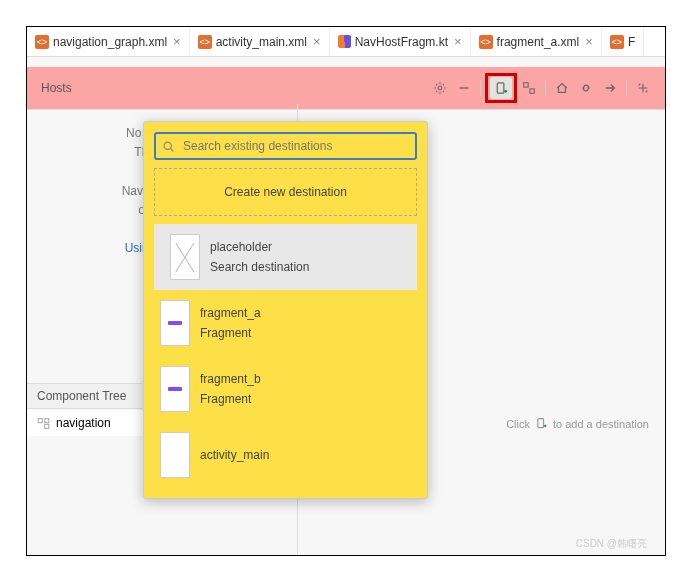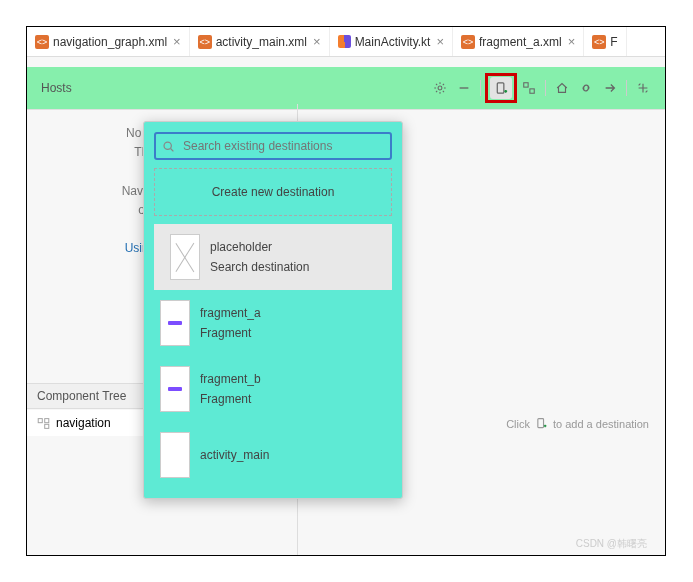--- a/index.html
+++ b/index.html
@@ -4,34 +4,34 @@
 <style>
 * { box-sizing: border-box; font-family: "Segoe UI", Arial, sans-serif; }
 body { margin: 0; background: #fff; padding: 26px; }
 .frame { width: 640px; height: 530px; border: 1px solid #000; position: relative; background: #f7f7f7; overflow: hidden; }
 .tab-bar { display: flex; align-items: center; height: 30px; background: #fff; border-bottom: 1px solid #ddd; font-size: 12px; color: #333; }
 .tab { display: flex; align-items: center; gap: 4px; padding: 0 8px; height: 100%; border-right: 1px solid #eee; cursor: pointer; }
 .tab.active { background: #fff; }
 .tab .ico-xml { display: inline-flex; width: 14px; height: 14px; align-items: center; justify-content: center; font-size: 9px; color: #fff; background: #e07030; border-radius: 2px; }
 .tab .ico-kt { width: 13px; height: 13px; display: inline-block; background: conic-gradient(#6b4fde 0 50%, #f47e2e 50% 100%); border-radius: 2px; }
 .tab .close { color: #888; font-size: 13px; margin-left: 2px; }
-.panel-header { display: flex; align-items: center; padding: 6px 10px 6px 14px; background: #86efac; border-bottom: 1px solid #e0e0e0; margin-top: 10px; }
+.panel-header { display: flex; align-items: center; padding: 6px 10px 6px 14px; background: #fca5a5; border-bottom: 1px solid #e0e0e0; margin-top: 10px; }
 .panel-title { font-size: 12px; color: #555; flex: 1; }
 .tool { width: 22px; height: 22px; display: inline-flex; align-items: center; justify-content: center; color: #666; cursor: pointer; border-radius: 3px; margin: 0 1px; }
 .tool svg { stroke: currentColor; }
 .red-box { border: 3px solid #cc0000; padding: 1px; display: inline-flex; }
 .sep { width: 1px; height: 16px; background: #ccc; margin: 0 4px; }
 .left-pane { width: 270px; position: absolute; left: 0; top: 77px; bottom: 0; }
 .msg { font-size: 12px; color: #777; text-align: center; padding: 20px 36px 10px; line-height: 1.6; }
 .link { color: #2470b3; cursor: pointer; }
 .comp-tree-header { position: absolute; top: 356px; left: 0; width: 270px; background: #f0f0f0; border-top: 1px solid #ddd; border-bottom: 1px solid #ddd; font-size: 12px; padding: 5px 10px; display: flex; justify-content: space-between; color: #555; }
 .comp-tree-body { position: absolute; top: 383px; left: 0; width: 270px; background: #fff; padding: 6px 10px; font-size: 12px; display: flex; align-items: center; gap: 6px; }
 .comp-tree-body b { font-weight: normal; }
 .nav-icon { width: 13px; height: 13px; opacity: .6; }
-.popup { position: absolute; left: 116px; top: 94px; width: 260px; background: #5eead4; border: 1px solid #ccc; border-radius: 3px; box-shadow: 0 3px 14px rgba(0,0,0,.25); z-index: 5; }
+.popup { position: absolute; left: 116px; top: 94px; width: 285px; background: #fde047; border: 1px solid #ccc; border-radius: 3px; box-shadow: 0 3px 14px rgba(0,0,0,.25); z-index: 5; }
 .search-wrap { margin: 10px 10px 8px; border: 2px solid #3b7dc9; border-radius: 3px; display: flex; align-items: center; padding: 4px 6px; gap: 6px; }
 .search-wrap input { border: 0; outline: 0; flex: 1; font-size: 12px; color: #666; background: transparent; }
 .list { display: flex; flex-direction: column; margin: 0 10px 10px; }
 .item-create { border: 1.5px dashed #aaa; text-align: center; padding: 16px 0; font-size: 12px; color: #444; margin-bottom: 8px; cursor: pointer; }
 .item { display: flex; gap: 10px; padding: 10px 6px; cursor: pointer; }
 .item.sel { background: #e8e8e8; padding-left: 16px; }
 .thumb { width: 30px; height: 46px; border: 1px solid #ccc; display: flex; align-items: center; justify-content: center; flex-shrink: 0; background: #fff; }
 .thumb.cross { position: relative; }
 .thumb.cross::before, .thumb.cross::after { content: ""; position: absolute; width: 120%; height: 1px; background: #bbb; top: 50%; left: -10%; }
 .thumb.cross::before { transform: rotate(58deg); }
@@ -55,21 +55,21 @@
       <span>navigation_graph.xml</span>
       <span class="close">×</span>
     </div>
     <div class="tab">
       <span class="ico-xml">&lt;&gt;</span>
       <span>activity_main.xml</span>
       <span class="close">×</span>
     </div>
     <div class="tab">
       <span class="ico-kt"></span>
-      <span>MainActivity.kt</span>
+      <span>NavHostFragm.kt</span>
       <span class="close">×</span>
     </div>
     <div class="tab">
       <span class="ico-xml">&lt;&gt;</span>
       <span>fragment_a.xml</span>
       <span class="close">×</span>
     </div>
     <div class="tab">
       <span class="ico-xml">&lt;&gt;</span>
       <span>F</span>

